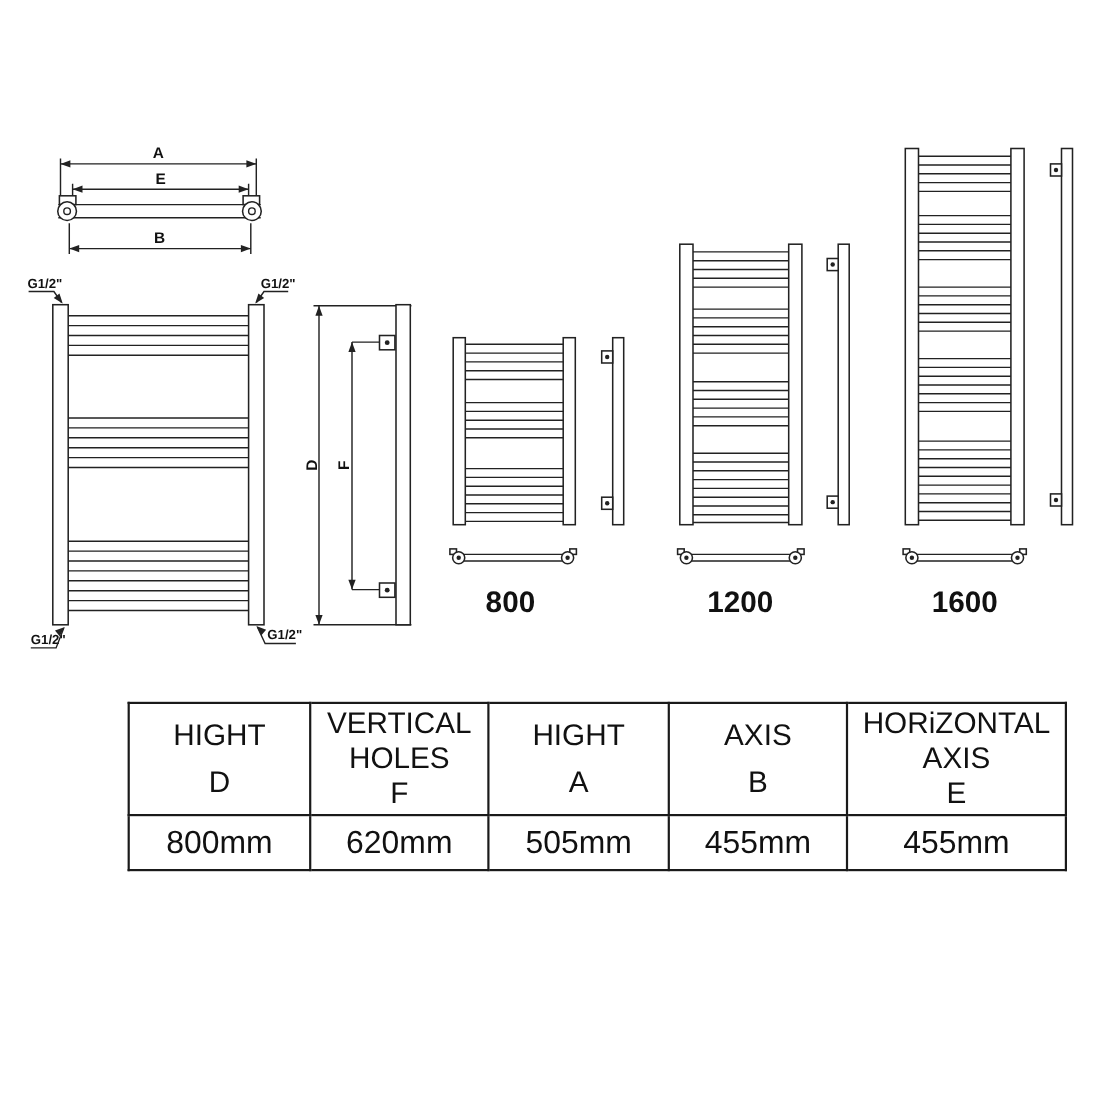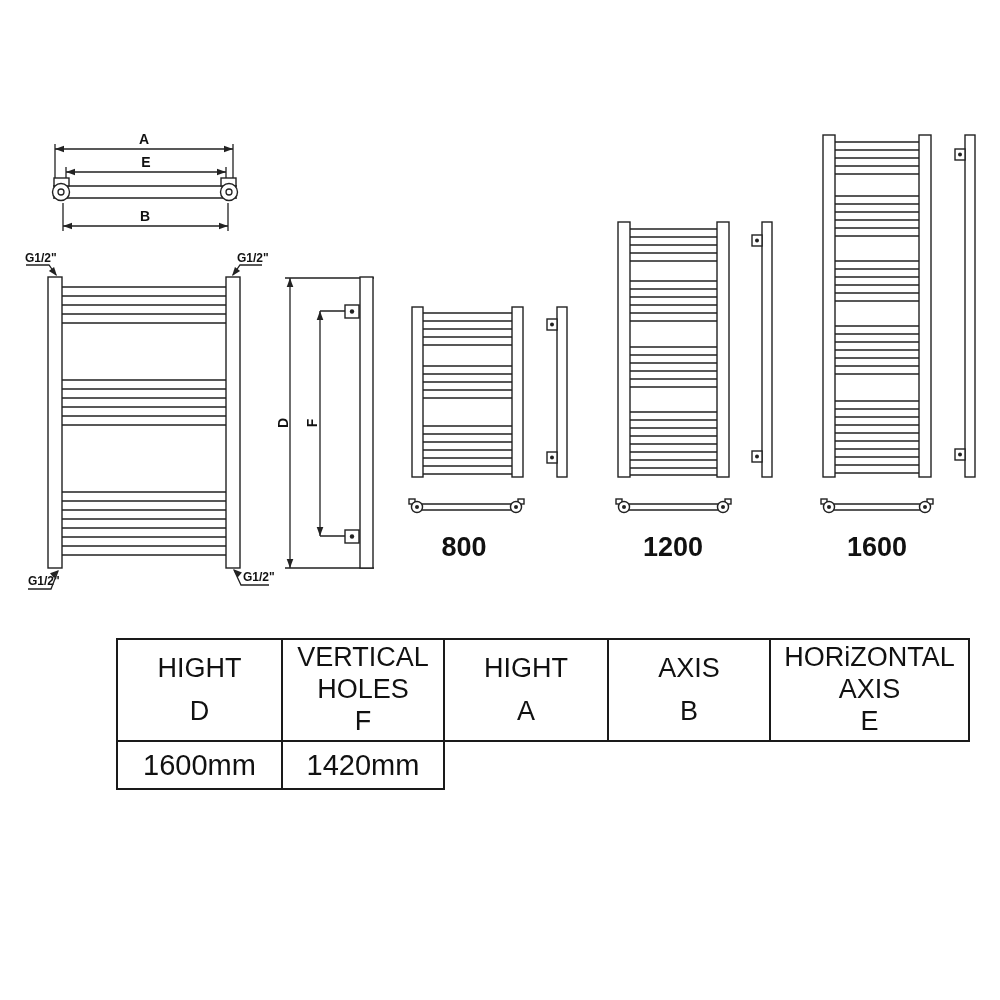--- a/index.html
+++ b/index.html
@@ -227,23 +227,23 @@
 HOLES
 F</th>
         <th class="h2">HIGHT
 A</th>
         <th class="h2">AXIS
 B</th>
         <th class="h3">HORiZONTAL
 AXIS
 E</th>
       </tr>
-      <tr style="height:48px">
-        <td>1600mm</td>
-        <td>1420mm</td>
-        <td class="ghost"></td>
-        <td class="ghost"></td>
-        <td class="ghost"></td>
+      <tr style="height:50px">
+        <td>800mm</td>
+        <td>620mm</td>
+        <td>505mm</td>
+        <td>455mm</td>
+        <td>455mm</td>
       </tr>
     </tbody>
       </table>
   </div>
 </div>
 
 </body></html>

